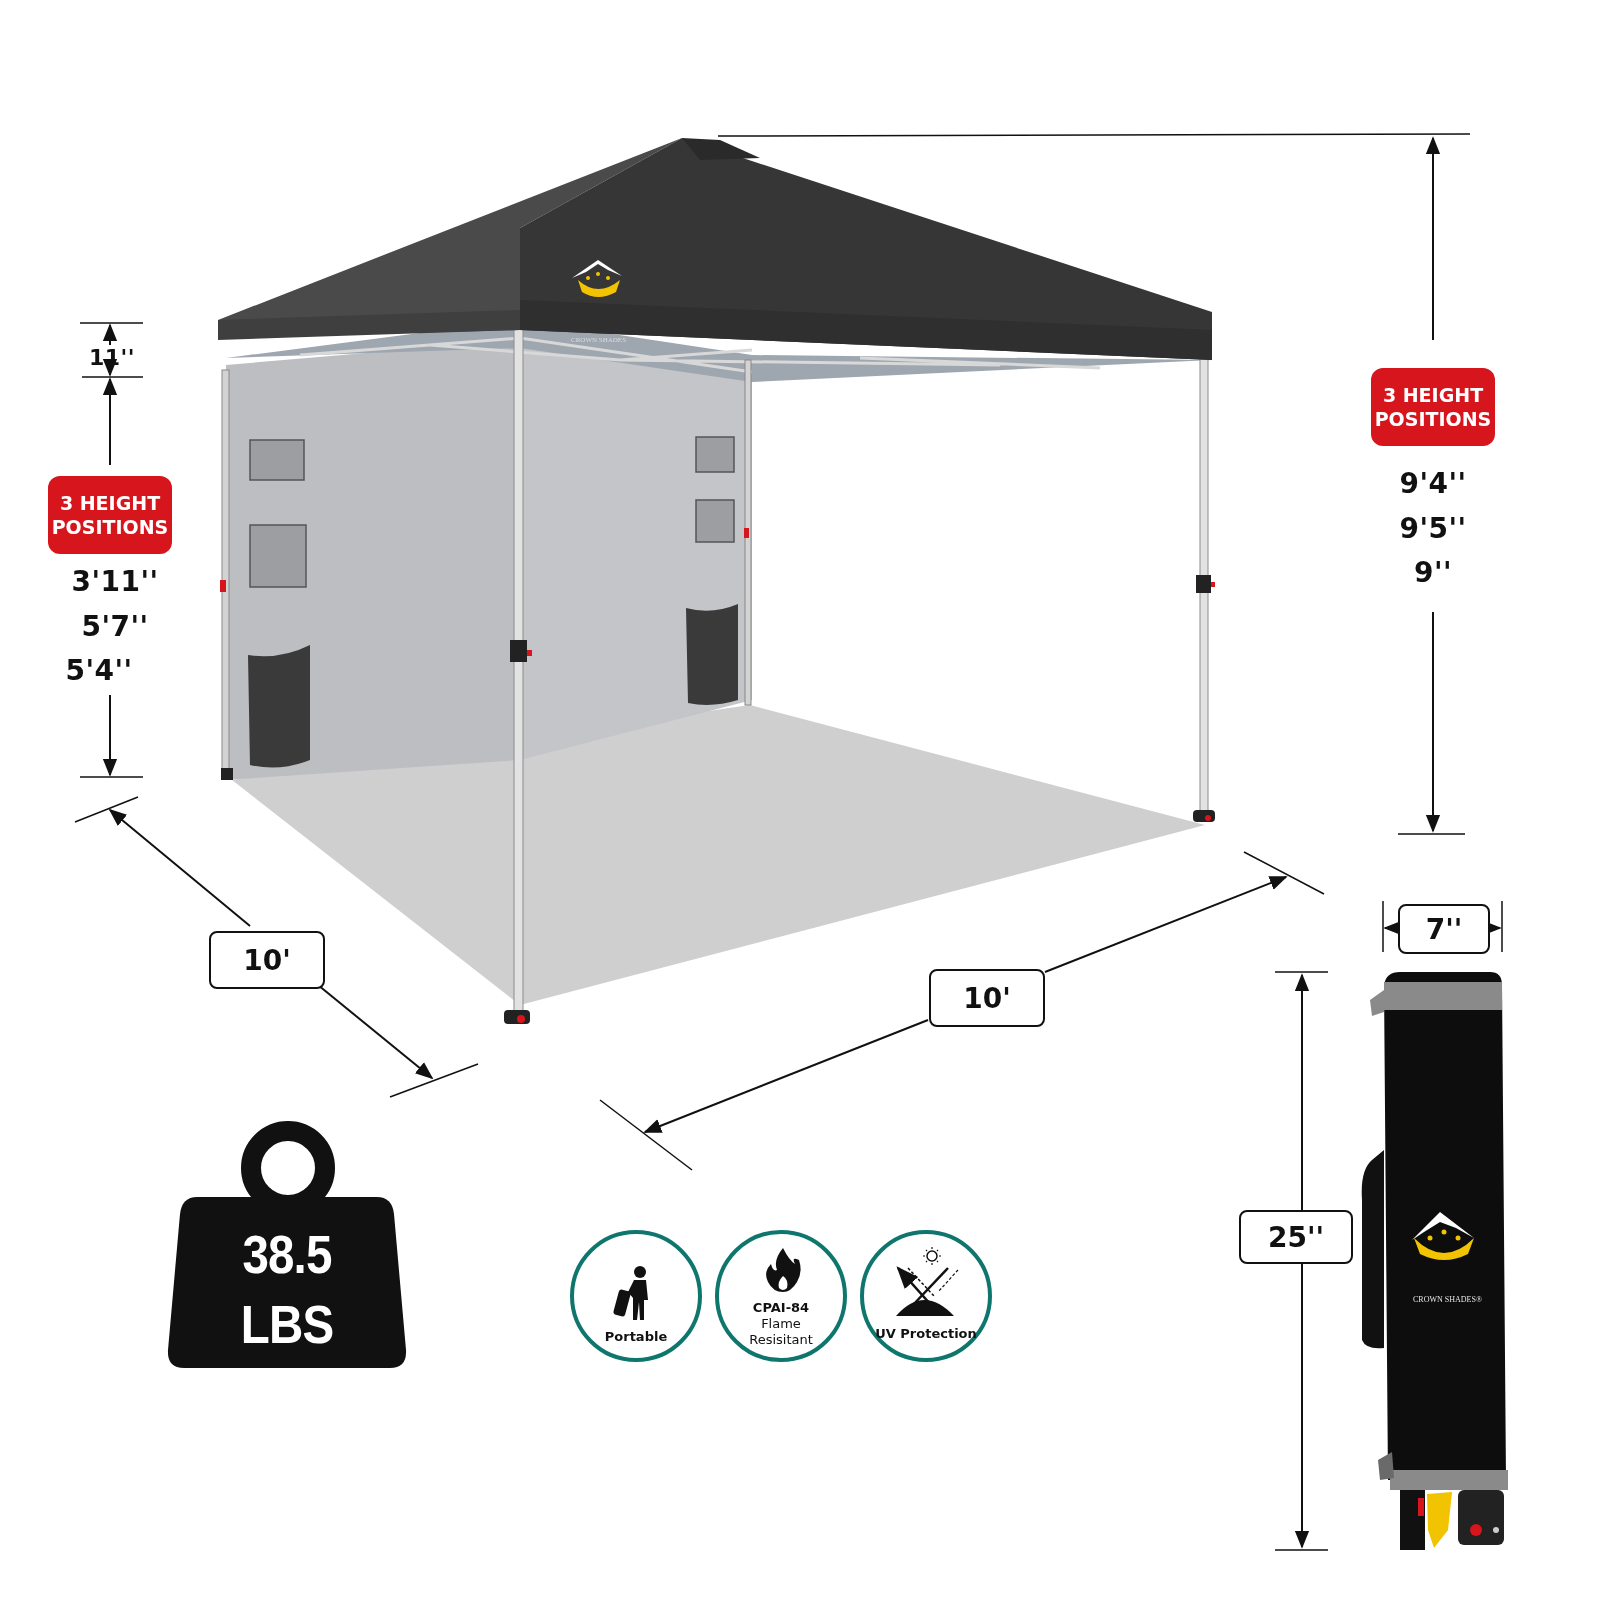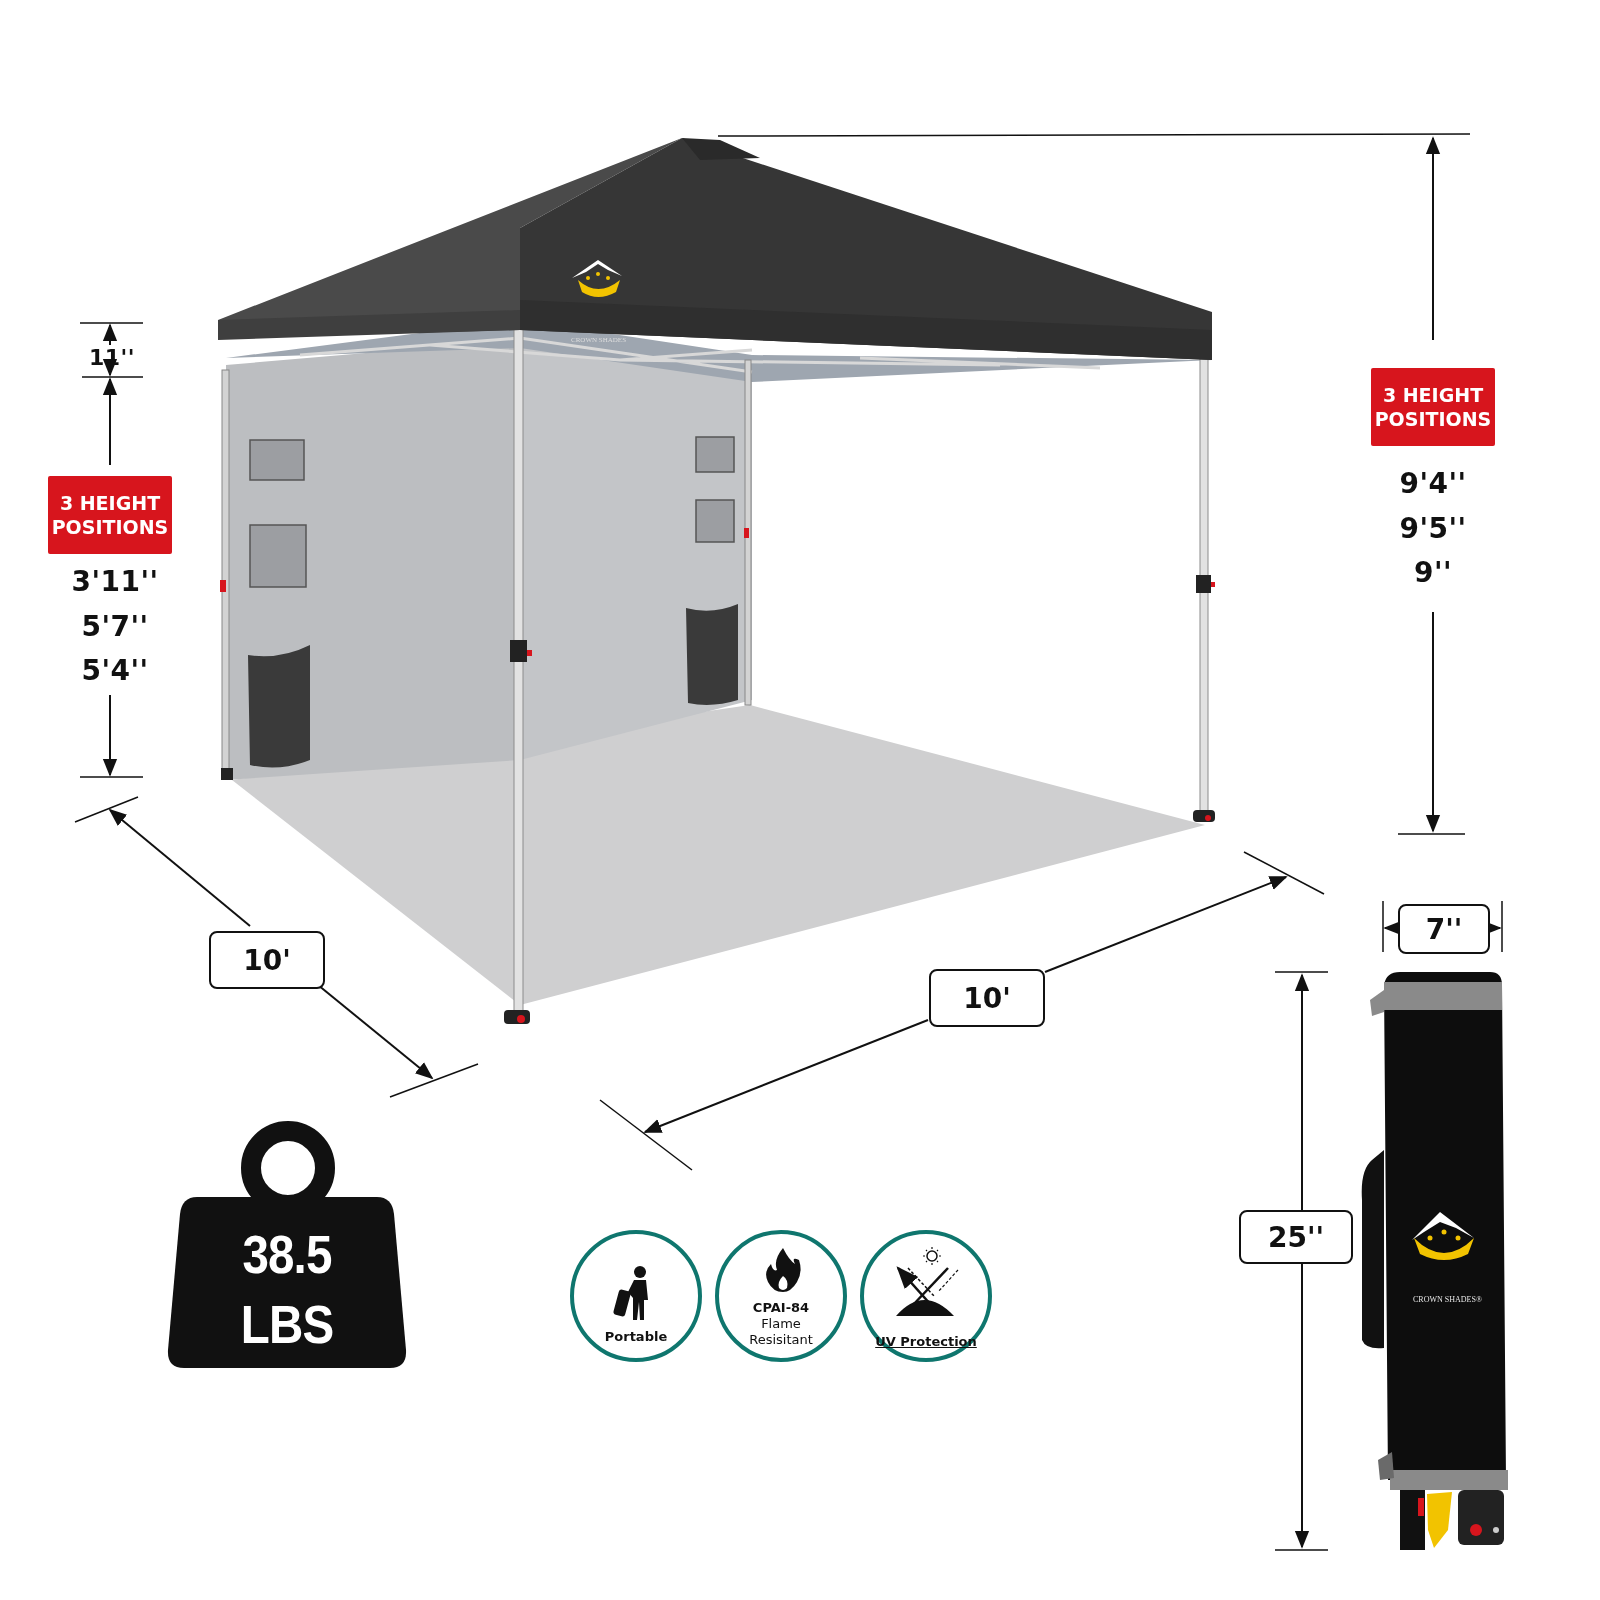--- a/index.html
+++ b/index.html
@@ -1,19 +1,19 @@
 <!DOCTYPE html>
 <html><head>
 <meta charset="utf-8">
 <style>
   html, body { margin: 0; padding: 0; background: #ffffff; }
   body { width: 1600px; height: 1600px; position: relative; overflow: hidden;
          font-family: "Liberation Sans", "DejaVu Sans", sans-serif; color: #111; }
   svg.layer { position: absolute; left: 0; top: 0; }
-  .red-badge { position: absolute; background: #d7151d; color: #fff; border-radius: 2px;
+  .red-badge { position: absolute; background: #d7151d; color: #fff; border-radius: 12px;
                font-family: "DejaVu Sans", sans-serif; font-weight: bold; font-size: 19px;
                line-height: 24px; text-align: center; display: flex; flex-direction: column;
                justify-content: center; }
   .hval { position: absolute; font-family: "DejaVu Sans", sans-serif; font-weight: bold;
           font-size: 28px; text-align: center; width: 140px; letter-spacing: 0.5px; }
   .dim-box { position: absolute; background: #fff; border: 2px solid #111; border-radius: 8px;
              font-family: "DejaVu Sans", sans-serif; font-weight: bold; font-size: 28px;
              display: flex; align-items: center; justify-content: center; }
   .feature { position: absolute; width: 132px; height: 132px; border: 4px solid #0f766e;
              border-radius: 50%; background: #fff; box-sizing: border-box; }
@@ -123,21 +123,21 @@
   <line x1="1302" y1="1262" x2="1302" y2="1547" stroke="#111" stroke-width="2" marker-end="url(#ah)"></line>
 </svg>
 
 <div class="hval" style="left:42px;top:333px;font-size:22px;width:140px;margin-top:12px;">11''</div>
 <div class="red-badge" style="left:48px;top:476px;width:124px;height:78px;">
   <span>3 HEIGHT</span>
   <span>POSITIONS</span>
 </div>
 <div class="hval" style="left:45px;top:565px;">3'11''</div>
 <div class="hval" style="left:45px;top:610px;">5'7''</div>
-<div class="hval" style="left:45px;top:654px;">5'4''</div>
+<div class="hval" style="left:29px;top:654px;">5'4''</div>
 
 <div class="red-badge" style="left:1371px;top:368px;width:124px;height:78px;">
   <span>3 HEIGHT</span>
   <span>POSITIONS</span>
 </div>
 <div class="hval" style="left:1363px;top:467px;">9'4''</div>
 <div class="hval" style="left:1363px;top:512px;">9'5''</div>
 <div class="hval" style="left:1363px;top:556px;">9''</div>
 
 <div class="dim-box" style="left:209px;top:931px;width:112px;height:54px;">10'</div>
@@ -203,14 +203,14 @@
 <div class="feature" style="left:860px;top:1230px;">
   <svg width="80" height="76" viewBox="0 0 80 76" style="left:24px;top:12px;">
     <circle cx="44" cy="10" r="5" fill="none" stroke="#111" stroke-width="1.5"></circle>
     <path d="M44,1 L44,3 M44,17 L44,19 M35,10 L37,10 M51,10 L53,10 M38,4 L39,5 M49,15 L50,16 M38,16 L39,15 M49,5 L50,4" stroke="#111" stroke-width="1.2"></path>
     <line x1="10" y1="22" x2="44" y2="60" stroke="#111" stroke-width="2.5" marker-start="url(#ah)"></line>
     <line x1="60" y1="22" x2="24" y2="60" stroke="#111" stroke-width="2.5"></line>
     <line x1="20" y1="22" x2="46" y2="50" stroke="#111" stroke-width="1.5" stroke-dasharray="3,2"></line>
     <line x1="70" y1="24" x2="50" y2="46" stroke="#111" stroke-width="1.2" stroke-dasharray="3,2"></line>
     <path d="M8,70 Q36,38 66,70 Z" fill="#111"></path>
   </svg>
-  <div class="lbl" style="top:100px;text-decoration:underline;">UV Protection</div>
+  <div class="lbl" style="top:92px;">UV Protection</div>
 </div>
 
 </body></html>

